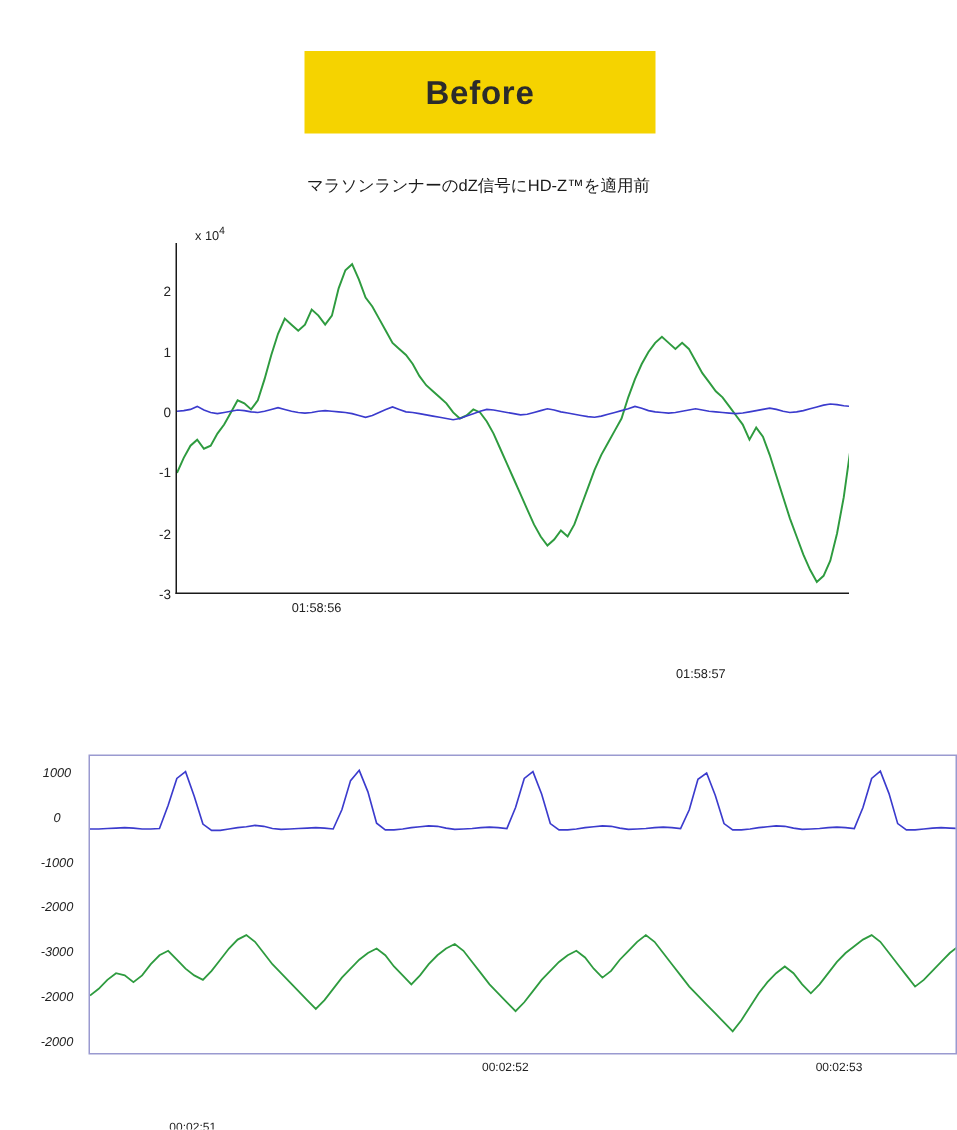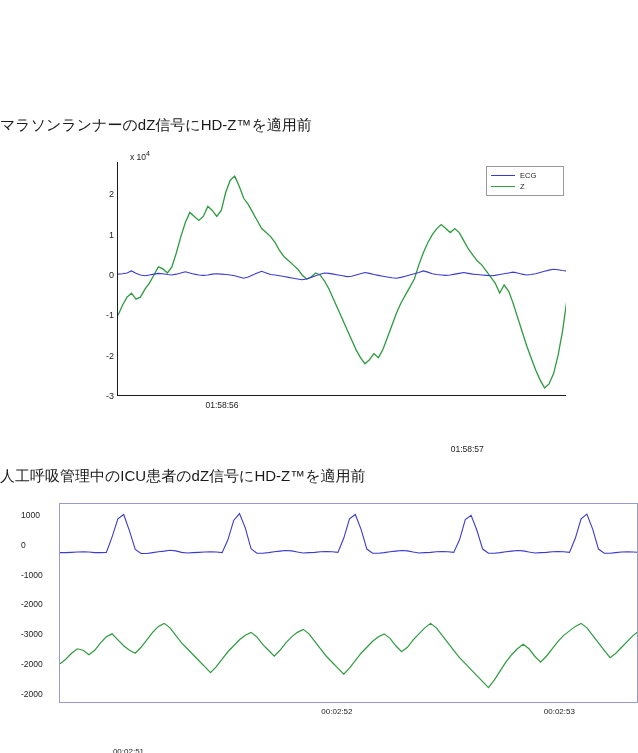--- a/index.html
+++ b/index.html
@@ -35,22 +35,22 @@
   .banner-text {
     font-size: 22px;
     font-weight: bold;
     color: #2b2b2b;
     letter-spacing: 0.5px;
   }
   
   .chart-title {
     position: absolute;
     width: 100%;
-    text-align: left;
-    font-size: 15px;
+    text-align: center;
+    font-size: 11px;
     color: #1a1a1a;
   }
   #title1 { top: 116px; }
   #title2 { top: 467px; }
 
   
   .chart1 {
     position: absolute;
     left: 88px;
     top: 150px;
@@ -139,80 +139,73 @@
     border: 1px solid #9a9ad0;
     box-sizing: border-box;
     background: #ffffff;
     overflow: hidden;
   }
   .chart2 .ytick {
     position: absolute;
     right: 583px;
     font-size: 8.5px;
     color: #222;
-    text-align: left;
+    text-align: center;
     width: 34px;
     transform: translateY(-50%);
+    font-style: italic;
   }
   .chart2 .xtick {
     position: absolute;
     top: 210px;
     font-size: 8px;
     color: #222;
     transform: translateX(-50%);
     white-space: nowrap;
   }
   svg { display: block; }
 </style>
 </head>
 <body>
 
 <div class="page">
 
+  <div class="banner">
+    <span class="banner-text">Before</span>
+  </div>
 
   <div class="chart-title" id="title1">マラソンランナーのdZ信号にHD-Z™を適用前</div>
 
   <div class="chart1">
     <div class="exp">
       <span>x 10</span><sup>4</sup>
     </div>
 
     <div class="plot">
       <svg id="svg1" width="449" height="234" viewBox="0 0 449 234" preserveAspectRatio="none">
         <polyline id="c1-z" fill="none" stroke="#2e9b3f" stroke-width="1.3" points="0.00,153.31 4.49,143.22 8.98,135.16 13.47,131.12 17.96,137.17 22.45,135.16 26.94,127.09 31.43,121.03 35.92,112.97 40.41,104.90 44.90,106.91 49.39,110.95 53.88,104.90 58.37,90.78 62.86,74.64 67.35,60.52 71.84,50.43 76.33,54.47 80.82,58.50 85.31,54.47 89.80,44.38 94.29,48.41 98.78,54.47 103.27,48.41 107.76,30.26 112.25,18.16 116.74,14.12 121.23,24.21 125.72,36.31 130.21,42.36 134.70,50.43 139.19,58.50 143.68,66.57 148.17,70.60 152.66,74.64 157.15,80.69 161.64,88.76 166.13,94.81 170.62,98.84 175.11,102.88 179.60,106.91 184.09,112.97 188.58,117.00 193.07,114.98 197.56,110.95 202.05,112.97 206.54,119.02 211.03,127.09 215.52,137.17 220.01,147.26 224.50,157.34 228.99,167.43 233.48,177.52 237.97,187.60 242.46,195.67 246.95,201.72 251.44,197.69 255.93,191.64 260.42,195.67 264.91,187.60 269.40,175.50 273.89,163.40 278.38,151.29 282.87,141.21 287.36,133.14 291.85,125.07 296.34,117.00 300.83,102.88 305.32,90.78 309.81,80.69 314.30,72.62 318.79,66.57 323.28,62.53 327.77,66.57 332.26,70.60 336.75,66.57 341.24,70.60 345.73,78.67 350.22,86.74 354.71,92.79 359.20,98.84 363.69,102.88 368.18,108.93 372.67,114.98 377.16,121.03 381.65,131.12 386.14,123.05 390.63,129.10 395.12,141.21 399.61,155.33 404.10,169.45 408.59,183.57 413.08,195.67 417.57,207.78 422.06,217.86 426.55,225.93 431.04,221.90 435.53,211.81 440.02,193.66 444.51,169.45 449.00,137.17"></polyline>
         <polyline id="c1-ecg" fill="none" stroke="#3b3bcd" stroke-width="1.1" points="0.00,112.16 4.49,111.76 8.98,110.95 13.47,108.93 17.96,111.35 22.45,112.97 26.94,113.77 31.43,112.97 35.92,112.16 40.41,111.35 44.90,111.76 49.39,112.56 53.88,112.97 58.37,112.16 62.86,110.95 67.35,109.74 71.84,110.95 76.33,112.16 80.82,112.97 85.31,113.37 89.80,112.97 94.29,112.16 98.78,111.76 103.27,112.16 107.76,112.56 112.25,112.97 116.74,113.77 121.23,114.98 125.72,116.19 130.21,114.98 134.70,112.97 139.19,110.95 143.68,109.33 148.17,110.95 152.66,112.56 157.15,112.97 161.64,113.77 166.13,114.58 170.62,115.39 175.11,116.19 179.60,117.00 184.09,117.81 188.58,117.00 193.07,115.39 197.56,113.77 202.05,112.16 206.54,110.95 211.03,111.35 215.52,112.16 220.01,112.97 224.50,113.77 228.99,114.58 233.48,114.18 237.97,112.97 242.46,111.76 246.95,110.54 251.44,111.35 255.93,112.56 260.42,113.37 264.91,114.18 269.40,114.98 273.89,115.79 278.38,116.19 282.87,115.39 287.36,114.18 291.85,112.97 296.34,111.76 300.83,110.54 305.32,108.93 309.81,110.14 314.30,111.76 318.79,112.56 323.28,112.97 327.77,113.37 332.26,112.97 336.75,112.16 341.24,111.35 345.73,110.54 350.22,111.35 354.71,112.16 359.20,112.56 363.69,112.97 368.18,113.37 372.67,113.77 377.16,113.37 381.65,112.56 386.14,111.76 390.63,110.95 395.12,110.14 399.61,110.95 404.10,112.16 408.59,112.97 413.08,112.56 417.57,111.76 422.06,110.54 426.55,109.33 431.04,108.12 435.53,107.32 440.02,107.72 444.51,108.53 449.00,108.93"></polyline>
       </svg>
 
-      <div class="legend1">
-        <div class="row ecg">
-          <span class="swatch"></span>
-          <span class="lbl">ECG</span>
-        </div>
-        <div class="row z">
-          <span class="swatch"></span>
-          <span class="lbl">Z</span>
-        </div>
-      </div>
     </div>
 
     <div id="c1-yticks">
         <div class="ytick" style="top: 44.2759px;">2</div>
         <div class="ytick" style="top: 84.6207px;">1</div>
         <div class="ytick" style="top: 124.966px;">0</div>
         <div class="ytick" style="top: 165.31px;">-1</div>
         <div class="ytick" style="top: 205.655px;">-2</div>
         <div class="ytick" style="top: 246px;">-3</div>
       </div>
     <div id="c1-xticks">
-        <div class="xtick" style="left: 134px;">01:58:56</div>
+        <div class="xtick" style="left: 123px;">01:58:56</div>
         <div class="xtick" style="left: 379.22px; margin-top: 44px;">01:58:57</div>
       </div>
   </div>
 
-  <div class="chart-title" id="title2">人工呼吸管理中のICU患者のdZ信号にHD-Z™を適用前</div>
 
   <div class="chart2">
     <div class="plot">
       <svg id="svg2" width="579" height="200" viewBox="0 0 579 200" preserveAspectRatio="none">
         <polyline id="c2-ecg" fill="none" stroke="#3b3bcd" stroke-width="1.1" points="0.00,48.66 5.79,48.66 11.58,48.36 17.37,48.06 23.16,47.76 28.95,48.06 34.74,48.66 40.53,48.66 46.32,48.36 52.11,32.84 57.90,14.93 63.69,10.45 69.48,26.87 75.27,45.37 81.06,49.55 86.85,49.55 92.64,48.66 98.43,47.76 104.22,47.16 110.01,46.27 115.80,46.87 121.59,48.36 127.38,48.96 133.17,48.66 138.96,48.36 144.75,48.06 150.54,47.76 156.33,48.06 162.12,48.66 167.91,35.82 173.70,16.42 179.49,9.55 185.28,23.88 191.07,44.78 196.86,49.25 202.65,49.25 208.44,48.66 214.23,47.76 220.02,47.16 225.81,46.57 231.60,46.87 237.39,48.06 243.18,48.96 248.97,48.66 254.76,48.36 260.55,47.76 266.34,47.46 272.13,47.76 277.92,48.36 283.71,34.33 289.50,14.93 295.29,10.45 301.08,25.37 306.87,45.07 312.66,49.25 318.45,49.25 324.24,48.66 330.03,47.76 335.82,47.16 341.61,46.57 347.40,46.87 353.19,48.06 358.98,48.96 364.77,48.66 370.56,48.36 376.35,47.76 382.14,47.46 387.93,47.76 393.72,48.36 399.51,35.82 405.30,15.52 411.09,11.34 416.88,26.27 422.67,45.07 428.46,49.25 434.25,49.25 440.04,48.66 445.83,47.76 451.62,47.16 457.41,46.57 463.20,46.87 468.99,48.06 474.78,48.96 480.57,48.66 486.36,48.36 492.15,47.76 497.94,47.46 503.73,47.76 509.52,48.36 515.31,34.33 521.10,14.93 526.89,10.15 532.68,25.07 538.47,45.07 544.26,49.25 550.05,49.25 555.84,48.66 561.63,48.06 567.42,47.76 573.21,48.06 579.00,48.36"></polyline>
         <polyline id="c2-z" fill="none" stroke="#2e9b3f" stroke-width="1.2" points="0.00,159.70 5.79,155.22 11.58,149.25 17.37,144.78 23.16,146.27 28.95,150.75 34.74,146.27 40.53,138.81 46.32,132.84 52.11,129.85 57.90,135.82 63.69,141.79 69.48,146.27 75.27,149.25 81.06,143.28 86.85,135.82 92.64,128.36 98.43,122.39 104.22,119.40 110.01,123.88 115.80,131.34 121.59,138.81 127.38,144.78 133.17,150.75 138.96,156.72 144.75,162.69 150.54,168.66 156.33,162.69 162.12,155.22 167.91,147.76 173.70,141.79 179.49,135.82 185.28,131.34 191.07,128.36 196.86,132.84 202.65,140.30 208.44,146.27 214.23,152.24 220.02,146.27 225.81,138.81 231.60,132.84 237.39,128.36 243.18,125.37 248.97,129.85 254.76,137.31 260.55,144.78 266.34,152.24 272.13,158.21 277.92,164.18 283.71,170.15 289.50,164.18 295.29,156.72 301.08,149.25 306.87,143.28 312.66,137.31 318.45,132.84 324.24,129.85 330.03,134.33 335.82,141.79 341.61,147.76 347.40,143.28 353.19,135.82 358.98,129.85 364.77,123.88 370.56,119.40 376.35,123.88 382.14,131.34 387.93,138.81 393.72,146.27 399.51,153.73 405.30,159.70 411.09,165.67 416.88,171.64 422.67,177.61 428.46,183.58 434.25,176.12 440.04,167.16 445.83,158.21 451.62,150.75 457.41,144.78 463.20,140.30 468.99,144.78 474.78,152.24 480.57,158.21 486.36,152.24 492.15,144.78 497.94,137.31 503.73,131.34 509.52,126.87 515.31,122.39 521.10,119.40 526.89,123.88 532.68,131.34 538.47,138.81 544.26,146.27 550.05,153.73 555.84,149.25 561.63,143.28 567.42,137.31 573.21,131.34 579.00,126.87"></polyline>
       </svg>
     </div>
     <div id="c2-yticks">
         <div class="ytick" style="top: 17.9403px;">1000</div>

